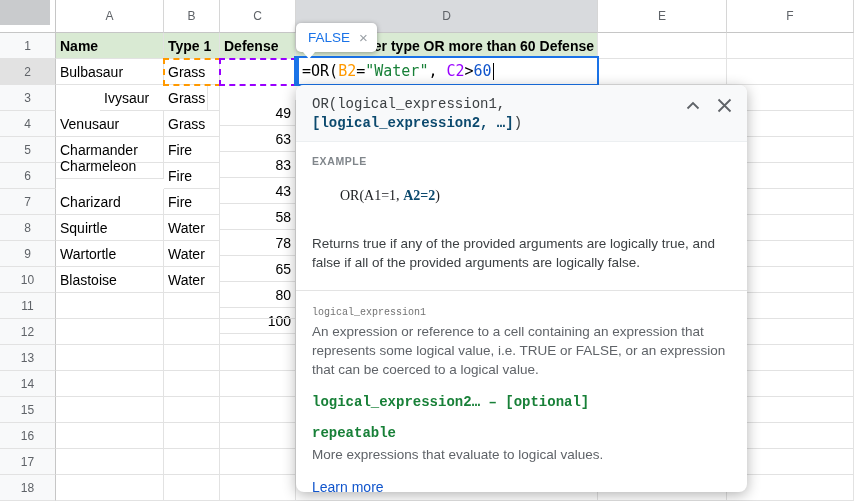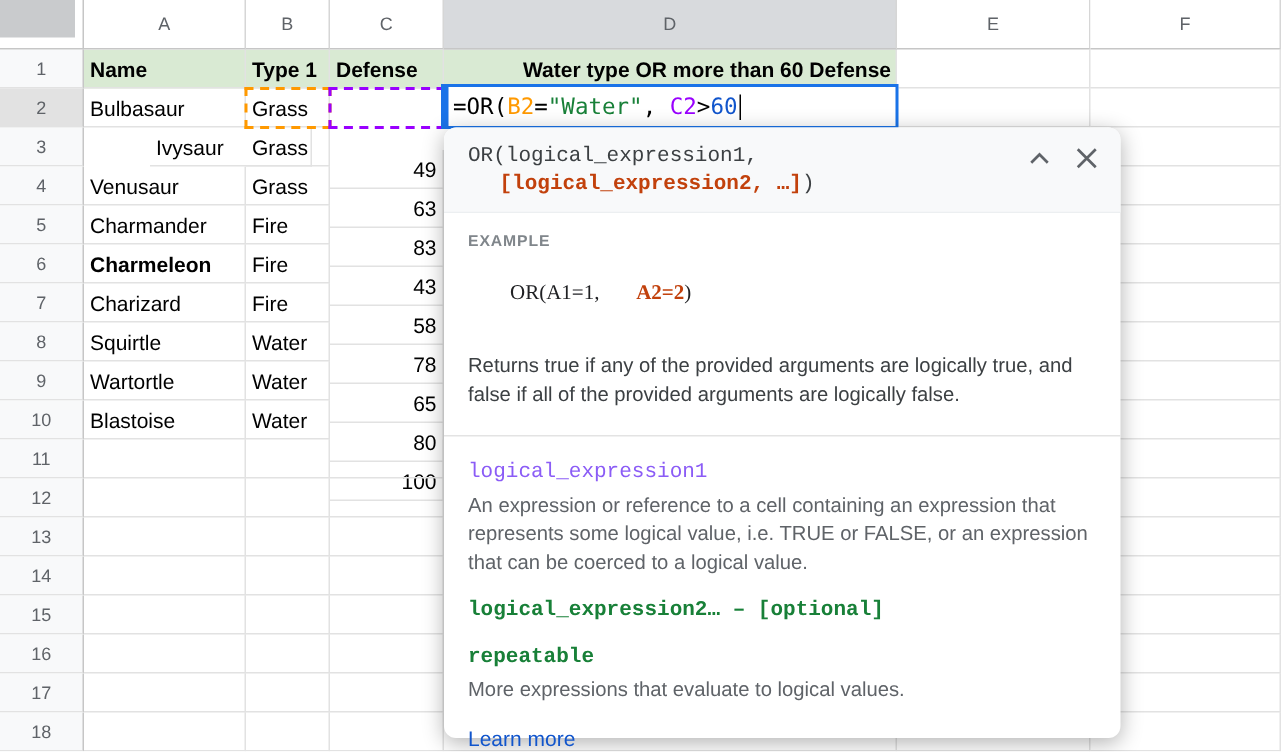--- a/index.html
+++ b/index.html
@@ -45,30 +45,30 @@
   .result-tip .x{color:#9aa0a6;font-size:15px;margin-left:9px;cursor:default;}
   .result-tip::after{content:"";position:absolute;left:7px;top:100%;width:0;height:0;
               border:6px solid transparent;border-top:7px solid #fff;border-bottom-width:0;}
 
   
   .help{position:absolute;left:296px;top:85px;width:451px;height:407px;background:#fff;
         border-radius:8px;box-shadow:0 3px 14px rgba(0,0,0,.3);z-index:7;box-sizing:border-box;}
   .help-header{position:relative;background:#f8f9fa;border-radius:8px 8px 0 0;
         padding:10px 70px 8px 16px;border-bottom:1px solid #eceff1;
         font-family:"Liberation Mono",monospace;font-size:14px;line-height:19px;color:#3c4043;}
-  .g{color:#c2410c;font-weight:bold;margin-left:21px;}
+  .g{color:#0c4a6e;font-weight:bold;}
   .help-icons{position:absolute;right:15px;top:13px;display:flex;gap:17px;align-items:center;}
   .help-icons svg{display:block;}
   .help-body{padding:13px 16px 0 16px;}
   .lbl{font-size:10.5px;font-weight:bold;color:#80868b;letter-spacing:.6px;}
   .code{font-family:Liberation Serif, serif;font-size:14px;color:#202124;margin-top:5px;white-space:pre;}
   .about{margin-top:14px;}
   .about-text{font-size:13.5px;color:#3c4043;line-height:19px;margin-top:4px;}
   .divider{border-top:1px solid #e3e3e3;margin:18px -16px 16px;}
-  .param-plain{font-family:"Liberation Mono",monospace;font-size:14px;color:#8b5cf6;margin-top:0;}
+  .param-plain{font-family:"Liberation Mono",monospace;font-size:10px;color:#737373;margin-top:0;}
   .desc{font-size:13.5px;color:#5f6368;line-height:19px;margin-top:4px;}
   .param-green{font-family:"Liberation Mono",monospace;font-size:14px;color:#188038;
                font-weight:bold;margin-top:15px;}
   .learn{color:#1155cc;font-size:14px;margin-top:15px;display:inline-block;cursor:pointer;}
 </style>
 </head>
 <body>
 
 <div class="stage">
 
@@ -96,21 +96,21 @@
       <div class="cell num" style="left: 220px; top: 111px; width: 76px; height: 26px;">83</div>
       <div class="cell" style="left: 296px; top: 111px; width: 302px; height: 26px;"></div>
       <div class="cell" style="left: 598px; top: 111px; width: 129px; height: 26px;"></div>
       <div class="cell" style="left: 727px; top: 111px; width: 127px; height: 26px;"></div>
       <div class="cell" style="left: 56px; top: 137px; width: 108px; height: 26px;">Charmander</div>
       <div class="cell" style="left: 164px; top: 137px; width: 56px; height: 26px;">Fire</div>
       <div class="cell num" style="left: 220px; top: 137px; width: 76px; height: 26px;">43</div>
       <div class="cell" style="left: 296px; top: 137px; width: 302px; height: 26px;"></div>
       <div class="cell" style="left: 598px; top: 137px; width: 129px; height: 26px;"></div>
       <div class="cell" style="left: 727px; top: 137px; width: 127px; height: 26px;"></div>
-      <div class="cell" style="left: 56px; top: 163px; width: 108px; height: 26px; font-weight: bold;">Charmeleon</div>
+      <div class="cell" style="left: 56px; top: 153px; width: 108px; height: 26px;">Charmeleon</div>
       <div class="cell" style="left: 164px; top: 163px; width: 56px; height: 26px;">Fire</div>
       <div class="cell num" style="left: 220px; top: 163px; width: 76px; height: 26px;">58</div>
       <div class="cell" style="left: 296px; top: 163px; width: 302px; height: 26px;"></div>
       <div class="cell" style="left: 598px; top: 163px; width: 129px; height: 26px;"></div>
       <div class="cell" style="left: 727px; top: 163px; width: 127px; height: 26px;"></div>
       <div class="cell" style="left: 56px; top: 189px; width: 108px; height: 26px;">Charizard</div>
       <div class="cell" style="left: 164px; top: 189px; width: 56px; height: 26px;">Fire</div>
       <div class="cell num" style="left: 220px; top: 189px; width: 76px; height: 26px;">78</div>
       <div class="cell" style="left: 296px; top: 189px; width: 302px; height: 26px;"></div>
       <div class="cell" style="left: 598px; top: 189px; width: 129px; height: 26px;"></div>
@@ -211,20 +211,24 @@
     <div class="block"></div>
   </div>
 
   <div class="ref-box ref-orange"></div>
   <div class="ref-box ref-purple"></div>
 
   <div class="editor">
     <span id="formula-text"><span style="color: rgb(0, 0, 0);">=OR(</span><span style="color: rgb(255, 153, 0);">B2</span><span style="color: rgb(0, 0, 0);">=</span><span style="color: rgb(24, 128, 56);">"Water"</span><span style="color: rgb(0, 0, 0);">, </span><span style="color: rgb(153, 0, 255);">C2</span><span style="color: rgb(0, 0, 0);">&gt;</span><span style="color: rgb(17, 85, 204);">60</span></span><span class="caret"></span>
   </div>
 
+  <div class="result-tip">
+    <span class="val">FALSE</span>
+    <span class="x">×</span>
+  </div>
 
   <div class="help">
     <div class="help-header">
       <span>OR(logical_expression1,</span><br>
       <span class="g">[logical_expression2, …]</span><span>)</span>
       <div class="help-icons">
         <span>
           <svg width="14" height="9" viewBox="0 0 14 9">
               <path d="M1.5 7.5 L7 2 L12.5 7.5" stroke="#5f6368" stroke-width="1.8" fill="none"></path>
             </svg>

